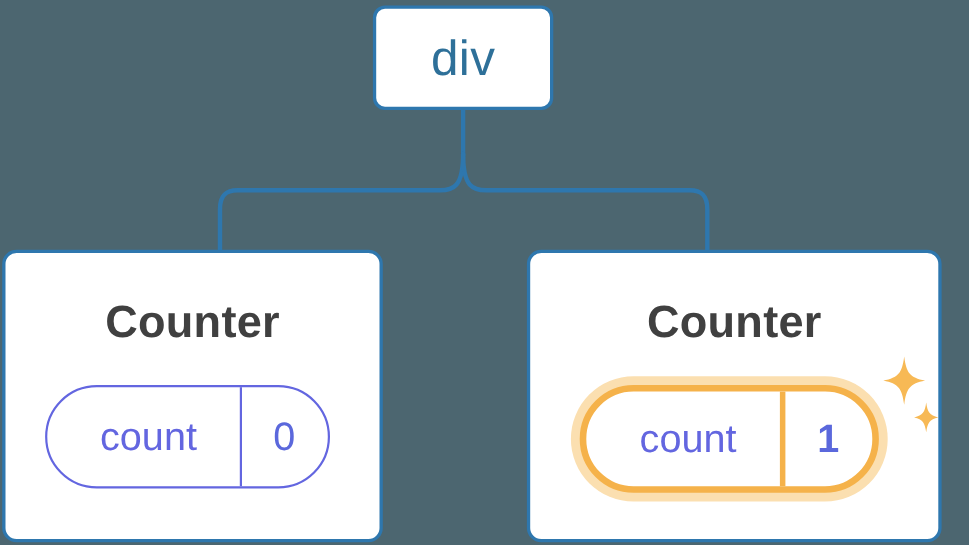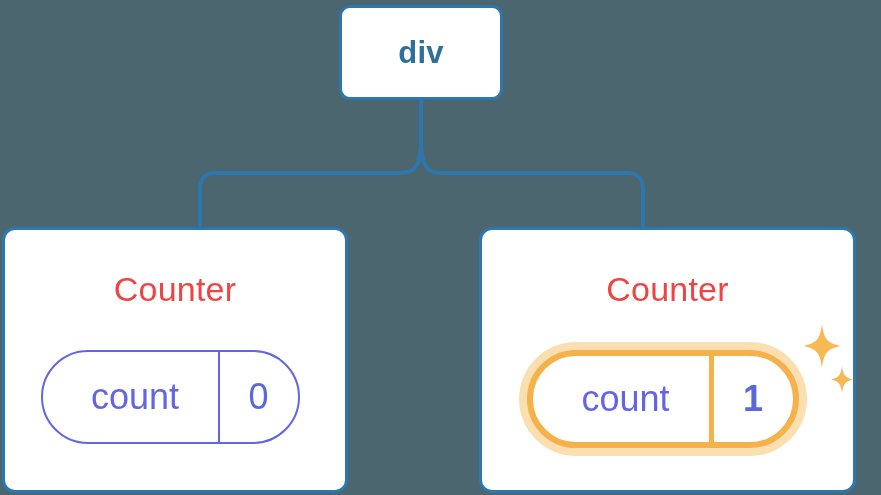--- a/index.html
+++ b/index.html
@@ -39,22 +39,22 @@
     height: 95px;
     background: #ffffff;
     border: 3px solid #2e77ae;
     border-radius: 11px;
     box-sizing: border-box;
     display: flex;
     align-items: center;
     justify-content: center;
   }
   .node-root-label {
-    font-size: 31px;
-    font-weight: 700;
+    font-size: 45px;
+    font-weight: 400;
     color: #2e7099;
     letter-spacing: .3px;
     line-height: 1;
   }
 
   
   .card {
     position: absolute;
     background: #ffffff;
     border: 3px solid #2e77ae;
@@ -63,23 +63,23 @@
   }
   .card-left  { left: 2px;   top: 227px; width: 346px; height: 266px; }
   .card-right { left: 479px; top: 227px; width: 377px; height: 266px; }
 
   .card-title {
     position: absolute;
     left: 0;
     right: 0;
     top: 42px;
     text-align: center;
-    font-size: 34px;
-    font-weight: 400;
-    color: #ef4444;
+    font-size: 41px;
+    font-weight: 700;
+    color: #404040;
     letter-spacing: .2px;
     line-height: 1;
   }
 
   
   .pill-wrap {
     position: absolute;
     left: 0; right: 10px;
     top: 120px;
     display: flex;

